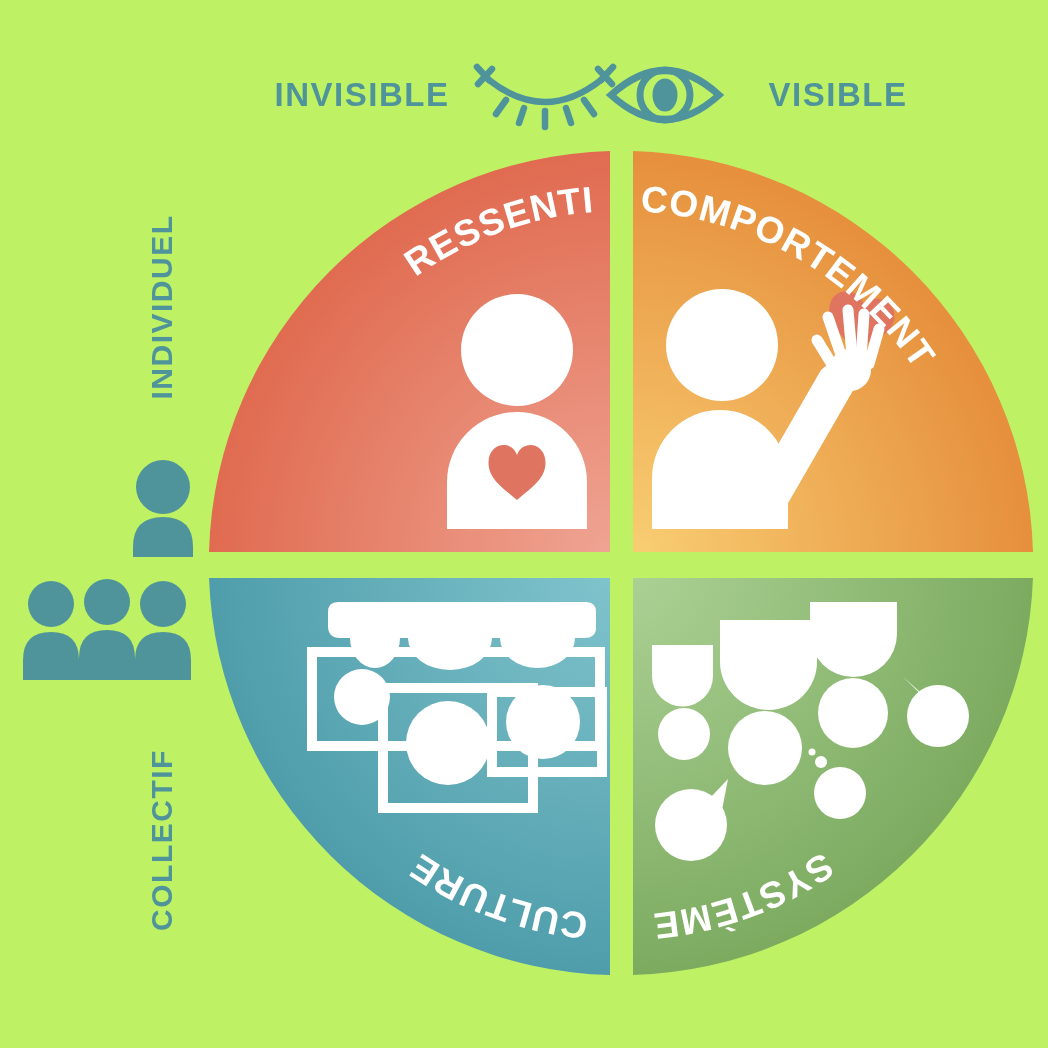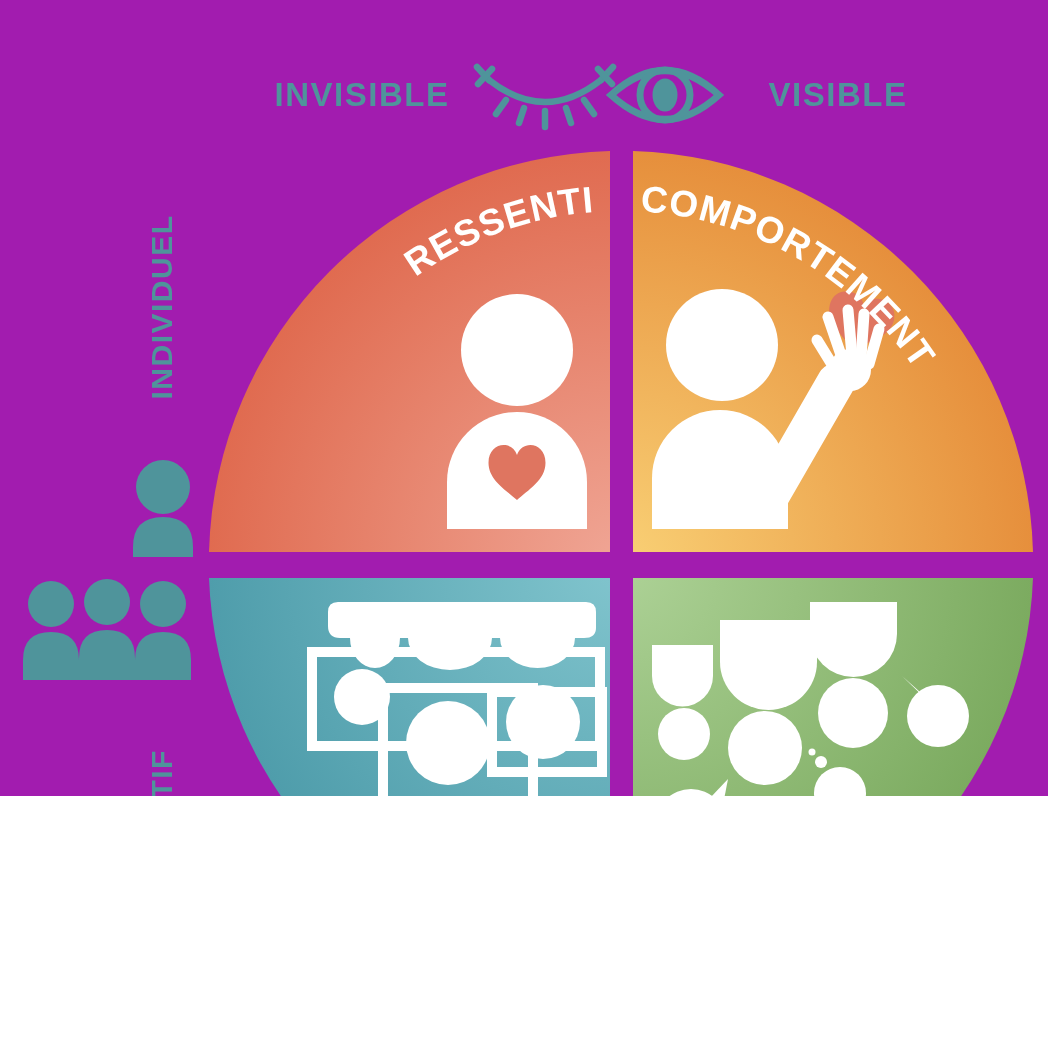--- a/index.html
+++ b/index.html
@@ -1,16 +1,16 @@
 <!DOCTYPE html>
 <html><head>
 <meta charset="utf-8">
 <style>
   html,body{margin:0;padding:0;background:#ffffff;}
-  .canvas{position:relative;width:1048px;height:796px;background:#a21caf;overflow:hidden;
+  .canvas{position:relative;width:1048px;height:1048px;background:#bef264;overflow:hidden;
           font-family:"Liberation Sans", sans-serif;}
   svg{display:block;}
   .header-label{font-family:"Liberation Sans",sans-serif;font-weight:700;font-size:33px;letter-spacing:1.5px;}
   .side-label{font-family:"Liberation Sans",sans-serif;font-weight:700;font-size:30px;letter-spacing:1.5px;}
   .qlabel text{font-family:"Liberation Sans",sans-serif;font-weight:700;font-size:37px;fill:#ffffff;letter-spacing:1px;}
 </style>
 </head>
 <body>
 
 <div class="canvas">

